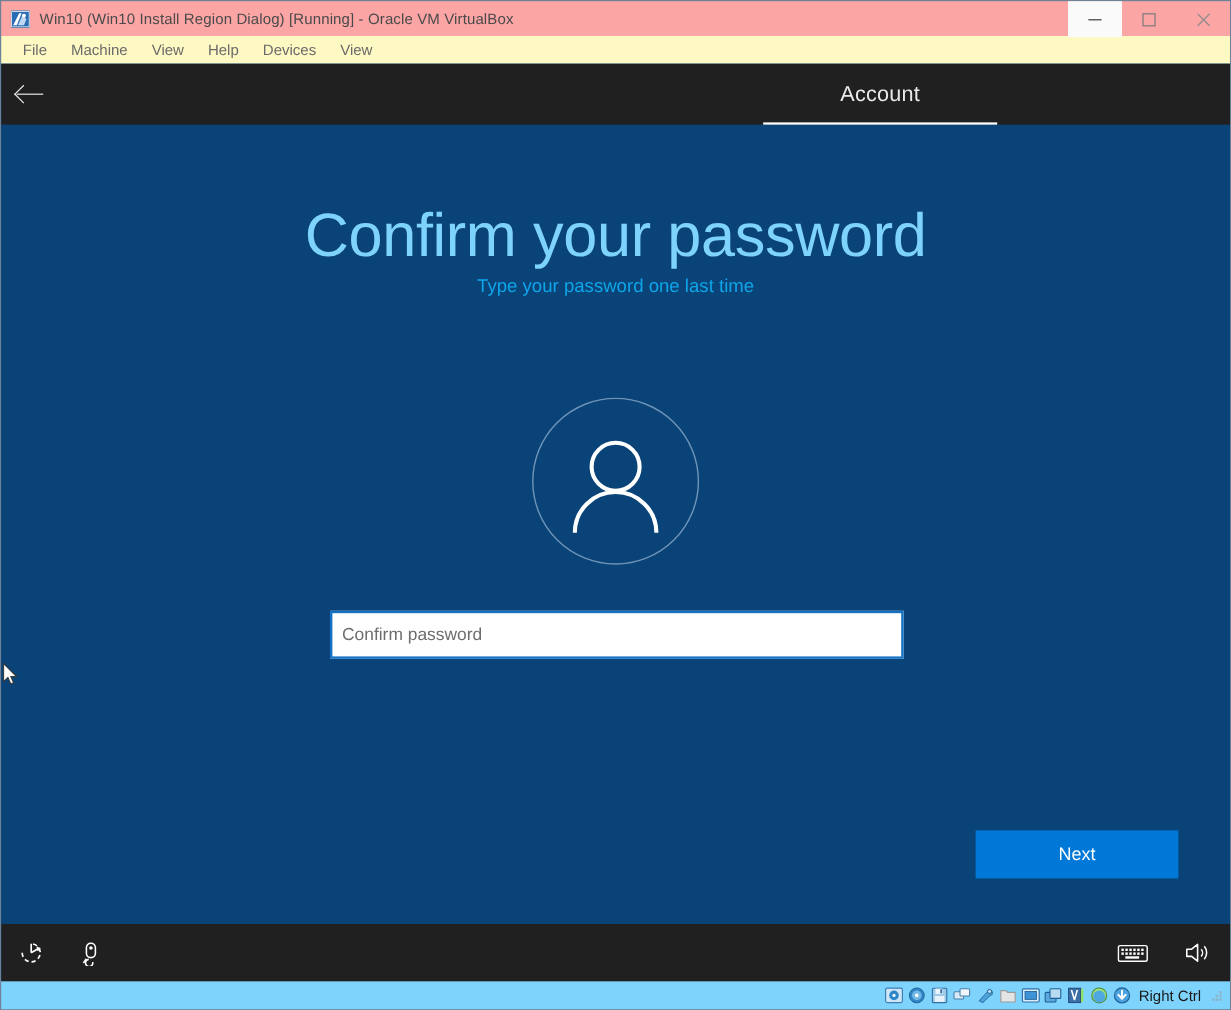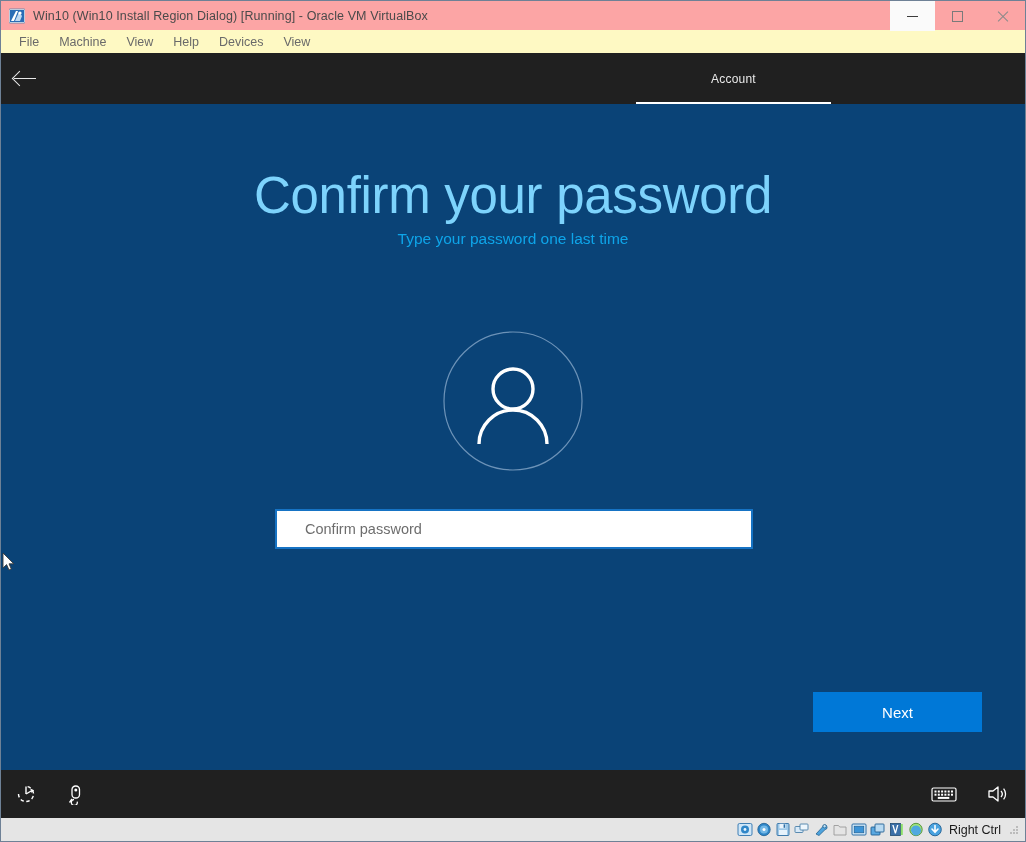--- a/index.html
+++ b/index.html
@@ -140,21 +140,21 @@
     position: absolute;
     left: 635px;
     top: 0;
     width: 195px;
     height: 51px;
     display: flex;
     align-items: center;
     justify-content: center;
   }
   .oobe-tab-label {
-    font-size: 12px;
+    font-size: 18px;
     color: #e9e9e9;
     letter-spacing: 0.2px;
   }
   .oobe-tab-underline {
     position: absolute;
     left: 635px;
     bottom: 0;
     width: 195px;
     height: 2px;
     background: #ffffff;
@@ -199,21 +199,21 @@
   .pw-input {
     position: absolute;
     left: 274px;
     top: 405px;
     width: 478px;
     height: 40px;
     background: #ffffff;
     border: 2px solid #1673c4;
     display: flex;
     align-items: center;
-    padding-left: 28px;
+    padding-left: 8px;
   }
   .pw-input-text {
     font-size: 14.5px;
     color: #6d6d6d;
   }
 
   .next-btn {
     position: absolute;
     left: 812px;
     top: 588px;
@@ -252,21 +252,21 @@
   .footer-right {
     position: absolute; right: 14px; top: 0;
     height: 48px; display: flex; align-items: center; gap: 28px;
   }
   .footer-icon { width: 26px; height: 26px; display: flex; align-items: center; justify-content: center; }
 
   
   .vbox-statusbar {
     position: relative;
     height: 24px;
-    background: #e5e5e5;
+    background: #7dd3fc;
     border-left: 1px solid #6e8196;
     border-right: 1px solid #6e8196;
     border-bottom: 1px solid #6e8196;
     flex: 0 0 auto;
     display: flex;
     align-items: center;
     justify-content: flex-end;
     padding-right: 6px;
   }
   .status-icons { display: flex; align-items: center; gap: 1px; }

